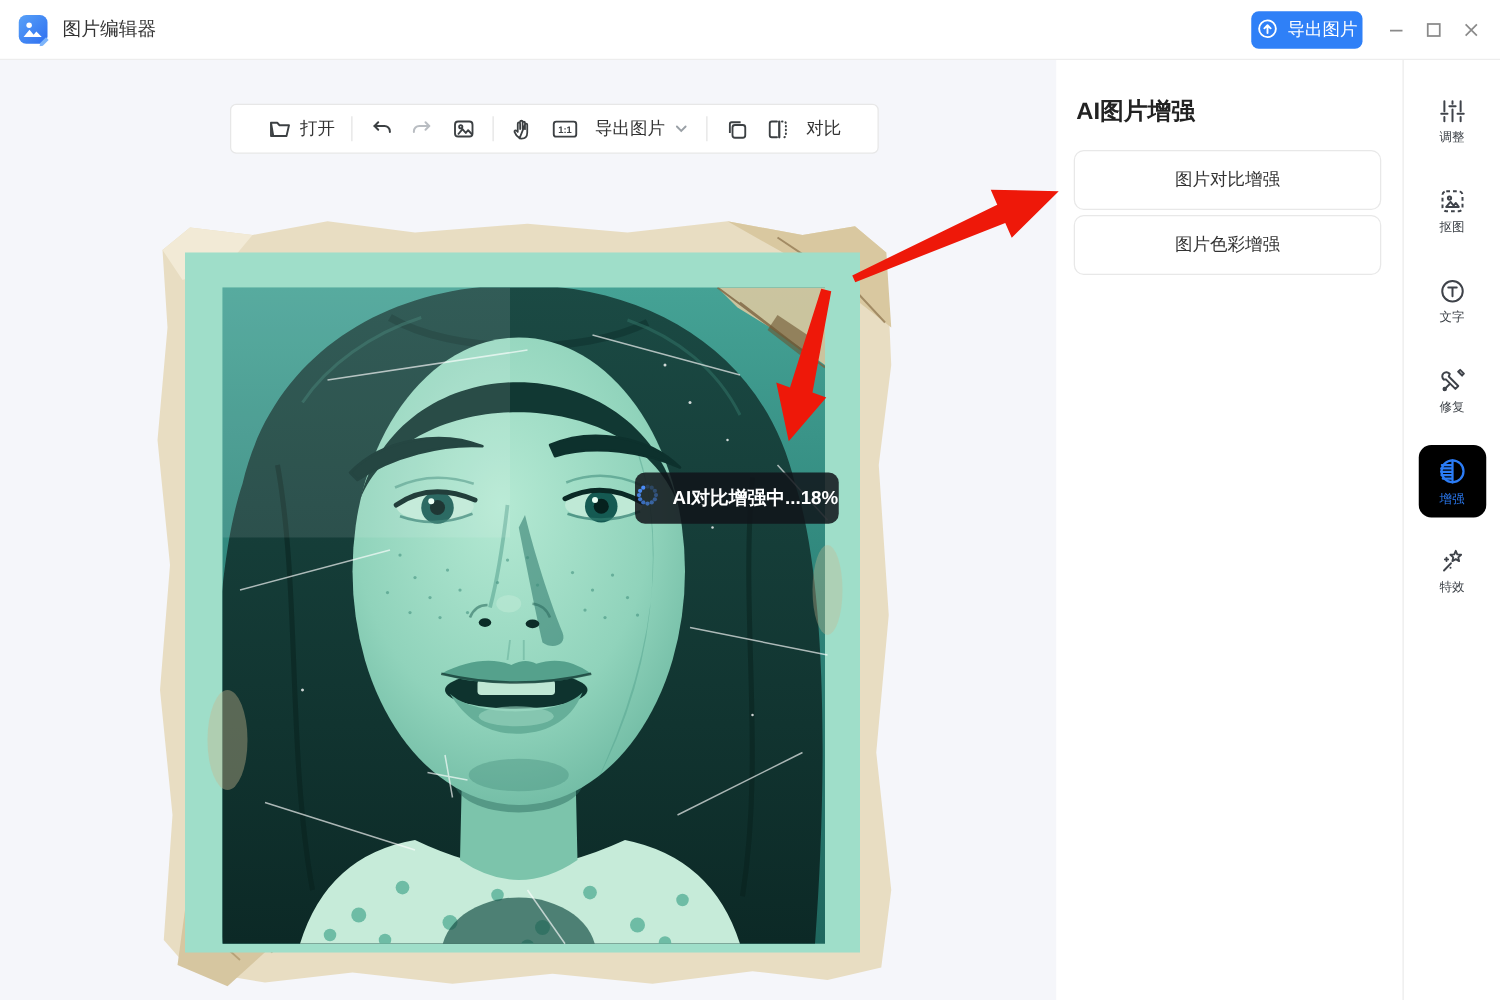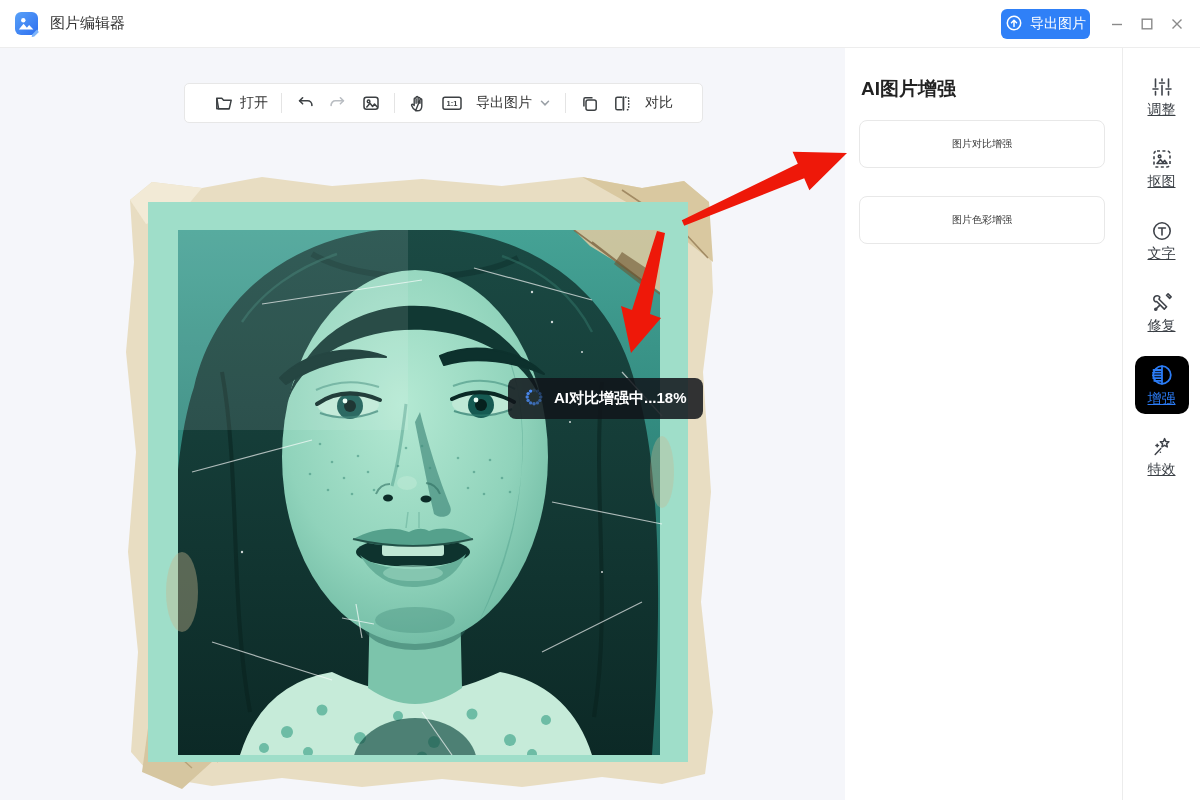--- a/index.html
+++ b/index.html
@@ -32,38 +32,38 @@
   .tool{display:flex;align-items:center;gap:6px;background:none;border:none;padding:0;
     cursor:pointer;color:#3c4043;font-size:14px;font-family:inherit;}
   .tool svg{display:block;}
   .tb-divider{width:1px;height:20px;background:#e4e4e4;}
   .tool .lbl{white-space:nowrap;color:#333;}
 
   
   .photo{position:absolute;left:122px;top:124px;width:594px;height:619px;z-index:1;}
 
   
-  .toast{position:absolute;left:508px;top:330px;height:41px;padding:0 16px;
+  .toast{position:absolute;left:508px;top:330px;height:41px;padding:0 0;
     background:rgba(16,20,26,.85);border-radius:8px;display:flex;align-items:center;
     gap:10px;z-index:8;}
   .toast-text{color:#fff;font-size:15px;font-weight:600;white-space:nowrap;}
   .spinner{animation:spin 1s steps(12) infinite;transform-origin:50% 50%;}
   @keyframes spin{to{transform:rotate(360deg);}}
 
   
   .panel-title{font-size:19px;font-weight:700;color:#222;margin:0 0 18px 2px;}
-  .panel-btn{display:block;width:246px;height:48px;margin:0 0 28px 0;background:#fff;
-    border:1px solid #e8e8e8;border-radius:8px;font-size:10px;color:#333;cursor:pointer;
+  .panel-btn{display:block;width:246px;height:48px;margin:0 0 4px 0;background:#fff;
+    border:1px solid #e8e8e8;border-radius:8px;font-size:14px;color:#333;cursor:pointer;
     font-family:inherit;}
 
   
   .side-item{width:54px;height:58px;border-radius:10px;display:flex;flex-direction:column;
     align-items:center;justify-content:center;gap:3px;cursor:pointer;background:none;
     border:none;padding:0;font-family:inherit;}
-  .side-item .s-label{font-size:14px;color:#3a3f45;text-decoration:underline;}
+  .side-item .s-label{font-size:10px;color:#3a3f45;}
   .side-item svg{display:block;}
   .side-item.active{background:#000000;}
   .side-item.active .s-label{color:#2b7cf6;font-weight:500;}
 
   
   .arrows{position:absolute;left:0;top:0;width:1200px;height:800px;z-index:40;
     pointer-events:none;}
 </style>
 </head>
 <body>

